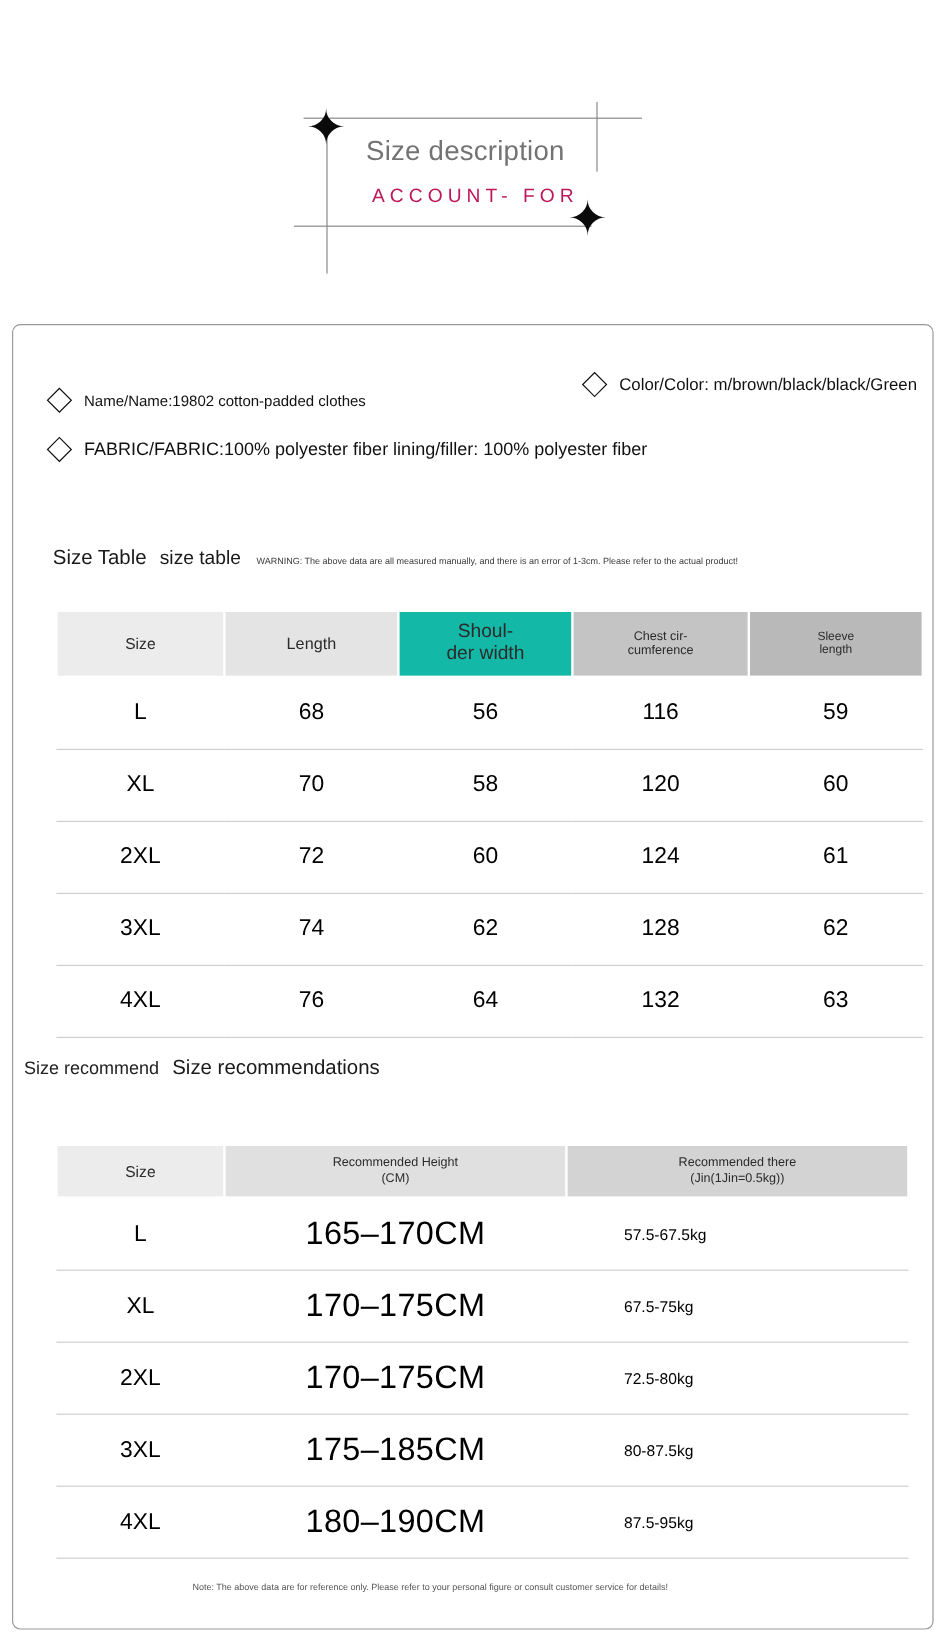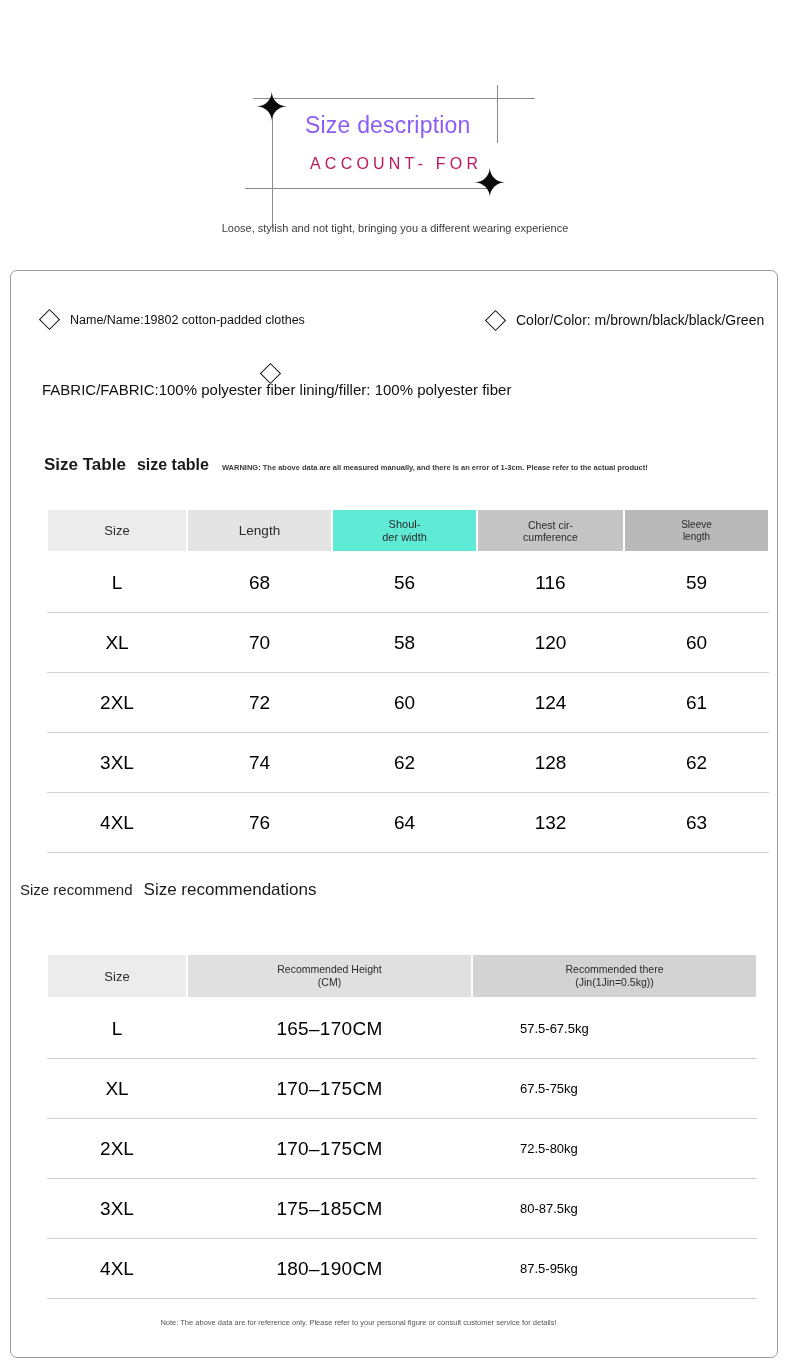--- a/index.html
+++ b/index.html
@@ -44,21 +44,21 @@
     user-select: none;
   }
   .star-a { left: 10px;  top: 2px;  font-size: 40px; }
   .star-b { left: 228px; top: 78px; font-size: 40px; }
 
   .title-main {
     position: absolute;
     left: 305px; top: 112px;
     font-size: 23px;
     letter-spacing: 0.2px;
-    color: #8b5cf6;
+    color: #737373;
     white-space: nowrap;
   }
   .title-sub {
     position: absolute;
     left: 310px; top: 155px;
     font-size: 16px;
     letter-spacing: 4.2px;
     color: #be185d;
     white-space: nowrap;
   }
@@ -92,23 +92,23 @@
     white-space: nowrap;
   }
   .diamond {
     display: inline-block;
     width: 13px; height: 13px;
     border: 1.7px solid #0d0d0d;
     transform: rotate(45deg);
     margin-right: 13px;
     flex: none;
   }
-  .spec-name   { left: 42px;  top: 312px; }
+  .spec-name   { left: 42px;  top: 326px; }
   .spec-color  { left: 440px; top: 312px; margin-left: 48px; }
-  .spec-fabric { left: 42px;  top: 366px; flex-direction: column; }
+  .spec-fabric { left: 42px;  top: 366px; }
   .spec-name .spec-text   { font-size: 12.5px; }
   .spec-color .spec-text  { font-size: 14px; }
   .spec-fabric .spec-text { font-size: 15px; }
 
   
   .sec-heading {
     position: absolute;
     display: flex;
     align-items: baseline;
     white-space: nowrap;
@@ -120,21 +120,21 @@
   }
   .sec-en {
     font-size: 16px;
     color: #1a1a1a;
     margin-right: 13px;
   }
   .sec-warn {
     font-size: 7.5px;
     color: #3a3a3a;
   }
-  .heading-size-table { left: 44px; top: 455px; font-weight: bold; }
+  .heading-size-table { left: 44px; top: 455px; }
   .heading-size-rec   { left: 20px; top: 880px; }
   .heading-size-rec .sec-cn { font-size: 15px; color: #222; }
   .heading-size-rec .sec-en { font-size: 17px; }
 
   
   .tbl {
     position: absolute;
     border-collapse: collapse;
     table-layout: fixed;
   }
@@ -158,41 +158,41 @@
   .tbl-size th { height: 22px; }
   .tbl-size td { height: 57px; }
   .tbl-size .c0 { width: 140px; }
   .tbl-size .c1 { width: 145px; }
   .tbl-size .c2 { width: 145px; }
   .tbl-size .c3 { width: 147px; }
   .tbl-size .c4 { width: 145px; }
 
   .th-g0 { background: #ececec; font-size: 13px; }
   .th-g1 { background: #e4e4e4; font-size: 13.5px; }
-  .th-g2 { background: #5eead4; font-size: 11px; line-height: 1.15; }
+  .th-g2 { background: #14b8a6; font-size: 16px; line-height: 1.15; }
   .th-g3 { background: #c4c4c4; font-size: 10.5px; line-height: 1.15; }
   .th-g4 { background: #b9b9b9; font-size: 10px;   line-height: 1.15; }
 
   .tbl-size .cell-size { font-size: 19px; }
   .tbl-size .cell-num  { font-size: 19px; }
 
   
   .tbl-rec { left: 46px; top: 953px; width: 710px; }
   .tbl-rec th { height: 24px; }
   .tbl-rec td { height: 57px; }
   .tbl-rec .r0 { width: 140px; }
   .tbl-rec .r1 { width: 285px; }
   .tbl-rec .r2 { width: 285px; }
 
   .th-r0 { background: #ececec; font-size: 13px; }
   .th-r1 { background: #e0e0e0; font-size: 10.5px; line-height: 1.25; }
   .th-r2 { background: #d3d3d3; font-size: 10.5px; line-height: 1.25; }
 
   .tbl-rec .cell-size   { font-size: 19px; }
-  .tbl-rec .cell-height { font-size: 19px; letter-spacing: 0.3px; }
+  .tbl-rec .cell-height { font-size: 27px; letter-spacing: 0.3px; }
   .tbl-rec .cell-weight { font-size: 13px; text-align: left; padding-left: 48px; }
 
   .foot-note {
     position: absolute;
     left: 0; top: 1318px;
     width: 717px;
     text-align: center;
     font-size: 7.5px;
     color: #555555;
     white-space: nowrap;
@@ -205,21 +205,20 @@
   <div class="banner-deco">
     <div class="deco-line line-top"></div>
     <div class="deco-line line-bottom"></div>
     <div class="deco-line line-vert-r"></div>
     <div class="deco-line line-vert-l"></div>
     <span class="star star-a">✦</span>
     <span class="star star-b">✦</span>
   </div>
   <div class="title-main">Size description</div>
   <div class="title-sub">ACCOUNT- FOR</div>
-  <div class="tagline">Loose, stylish and not tight, bringing you a different wearing experience</div>
 </div>
 
 <div class="panel"></div>
 
 <div class="spec spec-name">
   <span class="diamond"></span>
   <span class="spec-text">Name/Name:19802 cotton-padded clothes</span>
 </div>
 <div class="spec spec-color">
   <span class="diamond"></span>

